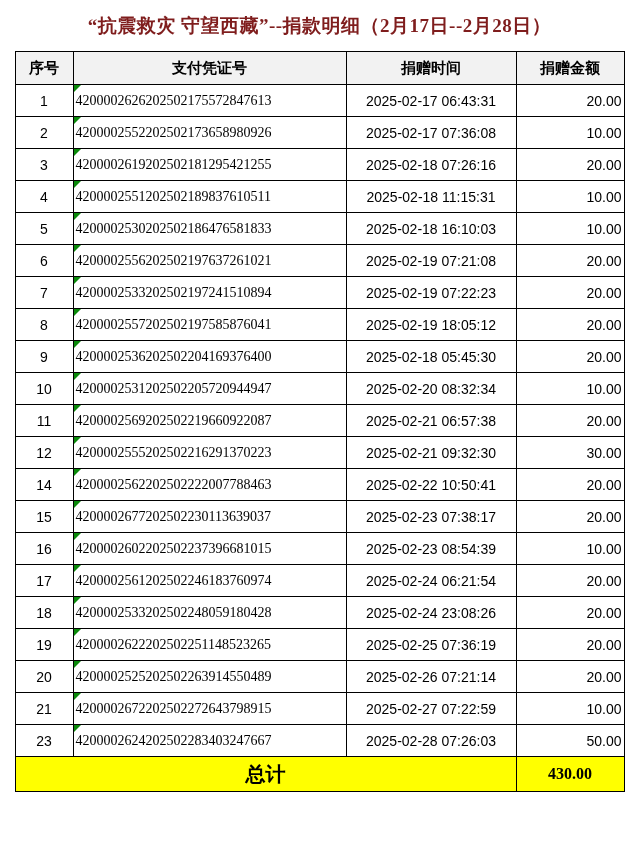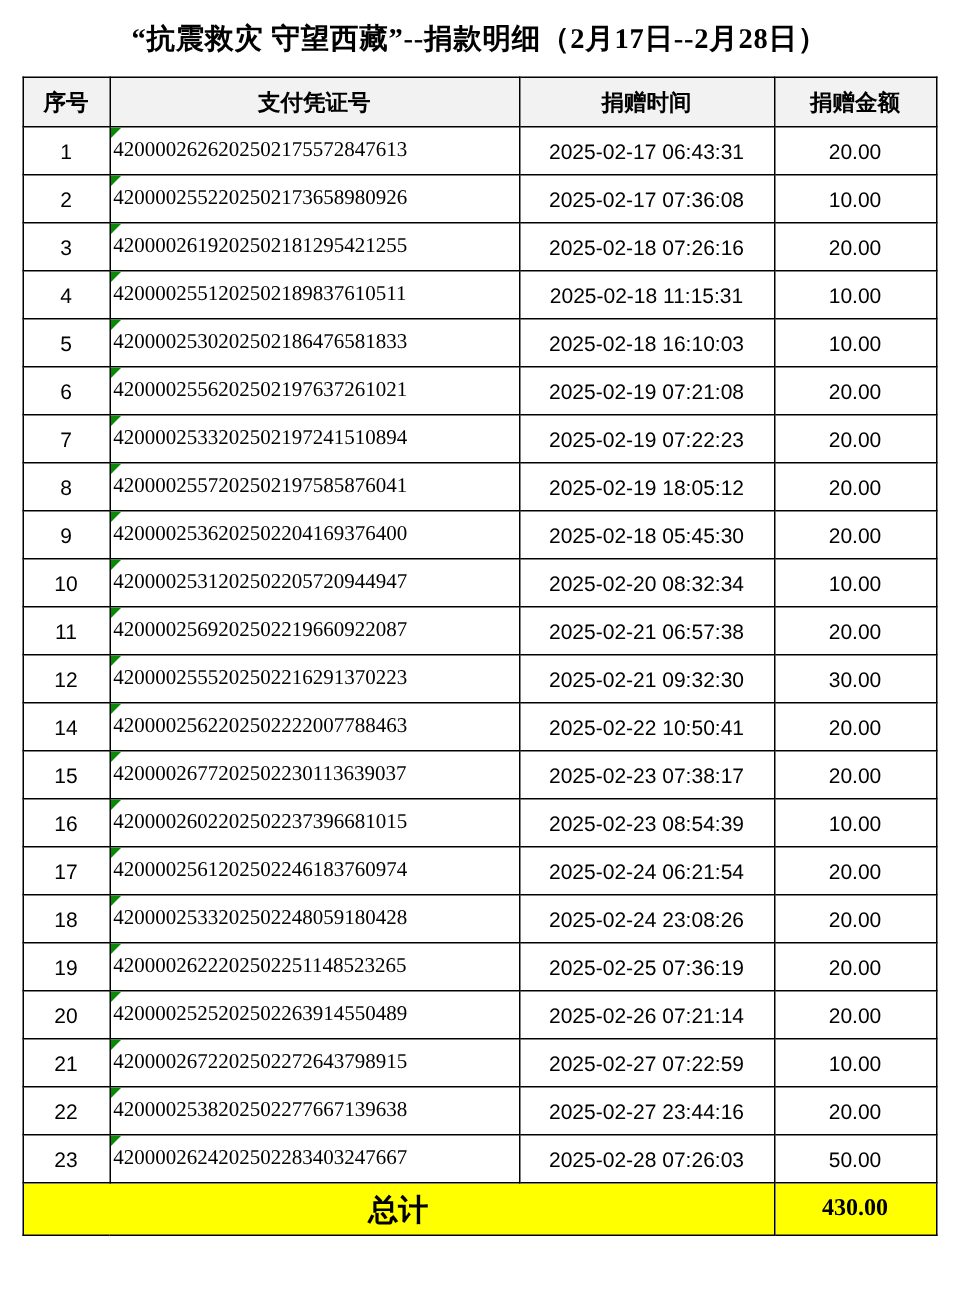--- a/index.html
+++ b/index.html
@@ -19,21 +19,21 @@
     box-sizing: border-box;
     padding: 0;
     position: relative;
   }
   .doc-title {
     text-align: center;
     font-family: "Liberation Serif", "DejaVu Serif", serif;
     font-weight: bold;
     font-size: 19px;
     letter-spacing: 0.5px;
-    color: #000000;
+    color: #7f1d1d;
     padding: 13px 0 12px 0;
     white-space: nowrap;
   }
   table.donation-table {
     border-collapse: collapse;
     width: 609px;
     margin: 0 auto;
     table-layout: fixed;
   }
   table.donation-table th,
@@ -77,21 +77,21 @@
     height: 0;
     border-top: 7px solid #0a8a0a;
     border-right: 7px solid transparent;
   }
   td.time {
     text-align: center;
     font-family: Liberation Sans, sans-serif;
     font-size: 13px;
   }
   td.amount {
-    text-align: center;
+    text-align: right;
     font-family: "Liberation Sans", sans-serif;
     font-size: 13px;
   }
   tr.total-row td {
     background: #ffff00;
     font-weight: bold;
     height: 34px;
   }
   tr.total-row td.total-label {
     text-align: center;
@@ -242,26 +242,20 @@
           <td class="time">2025-02-26 07:21:14</td>
           <td class="amount">20.00</td>
         </tr>
         <tr>
           <td class="idx">21</td>
           <td class="voucher"><span class="mark"></span><span>4200002672202502272643798915</span></td>
           <td class="time">2025-02-27 07:22:59</td>
           <td class="amount">10.00</td>
         </tr>
         <tr>
-          <td class="idx">22</td>
-          <td class="voucher"><span class="mark"></span><span>4200002538202502277667139638</span></td>
-          <td class="time">2025-02-27 23:44:16</td>
-          <td class="amount">20.00</td>
-        </tr>
-        <tr>
           <td class="idx">23</td>
           <td class="voucher"><span class="mark"></span><span>4200002624202502283403247667</span></td>
           <td class="time">2025-02-28 07:26:03</td>
           <td class="amount">50.00</td>
         </tr>
       </tbody>
     <tfoot>
       <tr class="total-row">
         <td class="total-label" colspan="3">总计</td>
         <td class="total-value">430.00</td>

